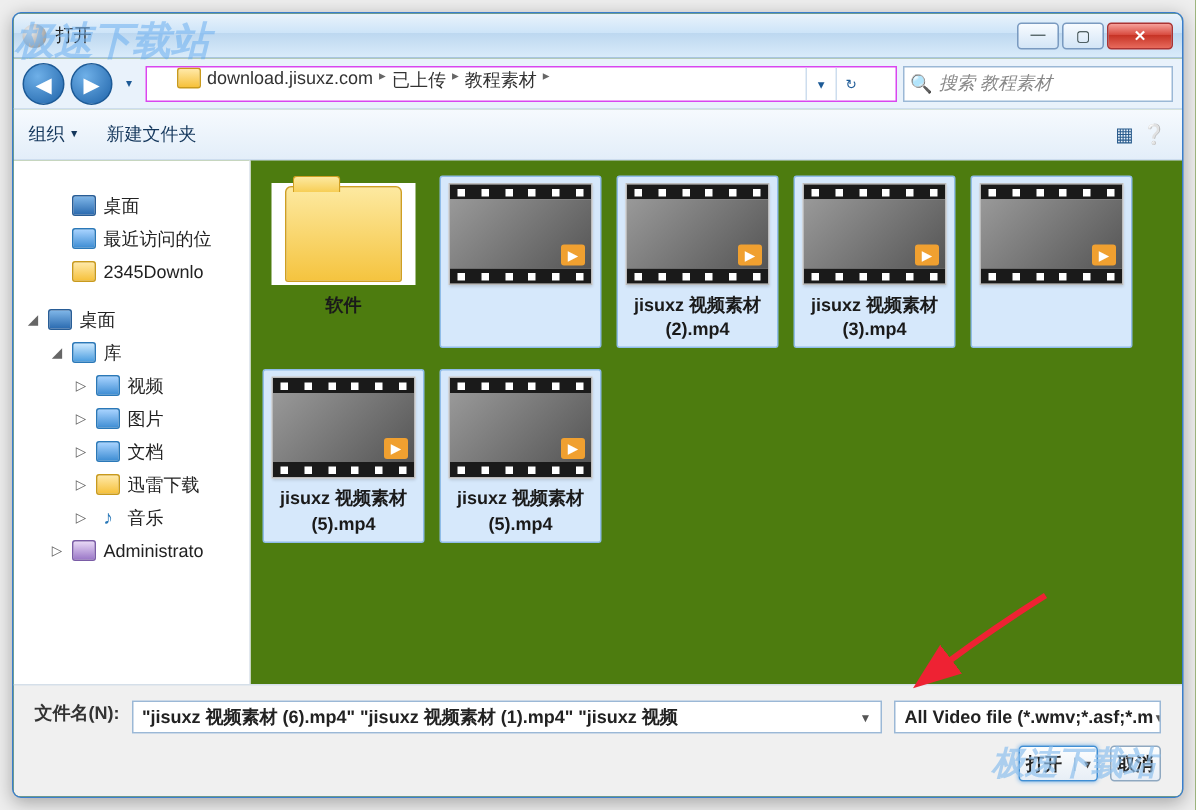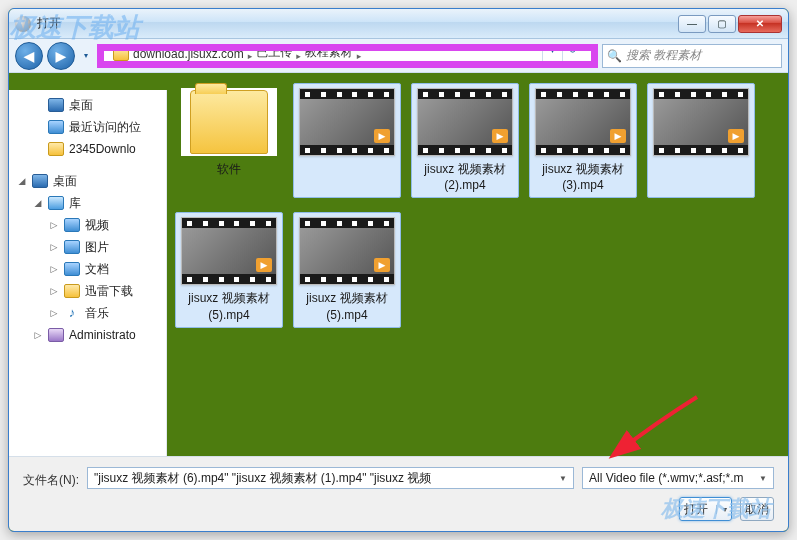--- a/index.html
+++ b/index.html
@@ -10,38 +10,38 @@
 .titlebar { height: 30px; background: linear-gradient(#eaf3fb,#cde4f8 45%,#bdd8f0 46%,#d9ebfa); display: flex; align-items: center; padding: 0 6px; border-bottom: 1px solid #a8c5e0; }
 .titlebar .app-icon { width: 16px; height: 16px; background: radial-gradient(circle at 30% 30%,#eee,#888); border-radius: 50%; margin-right: 6px; }
 .titlebar .title { flex: 0 0 auto; color: #222; }
 .titlebar .spacer { flex: 1; }
 .winbtn { width: 28px; height: 18px; margin-left: 2px; border: 1px solid #7a9ac0; border-radius: 3px; background: linear-gradient(#f7fbff,#d3e5f6); display: flex; align-items: center; justify-content: center; font-size: 10px; color: #233; cursor: default; }
 .winbtn.close { width: 44px; background: linear-gradient(#f6a09a,#d84b3f 45%,#c63224 46%,#e76a5c); border-color: #a33; color: #fff; font-weight: bold; }
 
 .navrow { height: 34px; display: flex; align-items: center; padding: 3px 6px; background: #e9f2fb; border-bottom: 1px solid #cdddee; gap: 4px; }
 .navbtn { width: 28px; height: 28px; border-radius: 50%; background: radial-gradient(circle at 35% 30%,#6fb0e8,#1e63a9); border: 1px solid #1d5a96; display: flex; align-items: center; justify-content: center; color: #fff; font-size: 14px; }
 .navdrop { width: 14px; height: 20px; display: flex; align-items: center; justify-content: center; color: #1d5a96; font-size: 8px; }
-.addrbar { flex: 1; height: 24px; border: 7px solid #d946ef; background: #fff; display: flex; align-items: flex-end; padding: 0 9px; gap: 4px; font-size: 12px; color: #333; overflow: hidden; }
+.addrbar { flex: 1; height: 24px; border: 1px solid #d946ef; background: #fff; display: flex; align-items: flex-start; padding: 0 20px; gap: 4px; font-size: 12px; color: #333; overflow: hidden; }
 .addrbar .folder-ico { width: 16px; height: 14px; background: linear-gradient(#ffe9a8,#f6c13b); border: 1px solid #c99a1c; border-radius: 2px; }
 .addrbar .crumb { white-space: nowrap; }
 .addrbar .sep { color: #666; font-size: 9px; }
 .addrbar-end { display: flex; margin-left: auto; }
 .addrbar-end .smbtn { width: 20px; height: 22px; border-left: 1px solid #cdddee; display: flex; align-items: center; justify-content: center; font-size: 9px; color: #1d5a96; }
 .searchbox { width: 180px; height: 24px; border: 1px solid #9bb8d6; background: #fff; display: flex; align-items: center; padding: 0 4px; color: #888; font-style: italic; gap: 4px; }
 .searchbox .mag { color: #3a7ecc; font-style: normal; }
 
 .toolbar { height: 34px; background: linear-gradient(#f6fafe,#e3eef9); border-bottom: 1px solid #cdddee; display: flex; align-items: center; padding: 0 10px; gap: 18px; color: #14375c; }
 .toolbar .tb-item { display: flex; align-items: center; gap: 3px; }
 .toolbar .tri { font-size: 7px; color: #14375c; }
 .toolbar .spacer { flex: 1; }
 .toolbar .viewctrl { display: flex; gap: 6px; color: #2a5c8d; font-size: 13px; }
 
 .body { flex: 1; display: flex; min-height: 0; }
 
-.sidebar { width: 158px; border-right: 1px solid #e2e8ef; background: #fff; padding: 4px 0; overflow: hidden; color: #222; margin-top: 17px; }
+.sidebar { width: 158px; border-right: 1px solid #e2e8ef; background: #fff; padding: 19px 0; overflow: hidden; color: #222; }
 .sidebar .node { display: flex; align-items: center; height: 22px; padding-left: 8px; gap: 5px; white-space: nowrap; }
 .sidebar .node .exp { width: 10px; font-size: 9px; color: #666; display: inline-flex; justify-content: center; }
 .sidebar .node.depth1 { padding-left: 24px; }
 .sidebar .node.depth2 { padding-left: 40px; }
 .sidebar .ico { width: 16px; height: 14px; border-radius: 2px; }
 .ico.monitor { background: linear-gradient(#7fb6e8,#2b6bb0); border: 1px solid #285d96; }
 .ico.folder { background: linear-gradient(#ffe9a8,#f6c13b); border: 1px solid #c99a1c; }
 .ico.lib { background: linear-gradient(#cce9ff,#4c9ee0); border: 1px solid #2a78b8; }
 .ico.blue { background: linear-gradient(#a8d3ff,#3f8ed4); border: 1px solid #2a78b8; }
 .ico.user { background: linear-gradient(#e8d8f6,#9b78c8); border: 1px solid #7a5ca6; }
@@ -53,28 +53,28 @@
 .fileitem { width: 108px; display: flex; flex-direction: column; align-items: center; padding: 4px; border: 1px solid transparent; border-radius: 2px; }
 .fileitem.selected { background: #d6e8fb; border-color: #8fbce8; }
 .fileitem .thumb { width: 96px; height: 68px; background: #fff; border: 1px solid #bbb; display: flex; flex-direction: column; box-shadow: 0 1px 2px rgba(0,0,0,.15); position: relative; }
 .fileitem .filmstrip { height: 10px; background: #1a1a1a; display: flex; justify-content: space-around; align-items: center; }
 .fileitem .filmstrip i { width: 5px; height: 5px; background: #fff; }
 .fileitem .frame { flex: 1; background: linear-gradient(135deg,#999,#555); }
 .fileitem .play { position: absolute; right: 4px; bottom: 12px; width: 16px; height: 14px; background: #f0a030; display: flex; align-items: center; justify-content: center; color: #fff; font-size: 9px; border-radius: 2px; }
 .fileitem.folder .thumb { border: none; box-shadow: none; }
 .fileitem.folder .folderimg { width: 78px; height: 64px; background: linear-gradient(#fde9a0,#f5c43f); border: 1px solid #cf9f22; border-radius: 4px 4px 2px 2px; margin: auto; position: relative; }
 .fileitem.folder .folderimg::before { content: ""; position: absolute; top: -8px; left: 4px; width: 30px; height: 10px; background: linear-gradient(#fde9a0,#f7ce56); border: 1px solid #cf9f22; border-bottom: none; border-radius: 3px 3px 0 0; }
-.fileitem .label { margin-top: 5px; text-align: center; font-size: 12px; color: #1a1a1a; line-height: 1.35; word-break: break-word; }
+.fileitem .label { margin-top: 5px; text-align: center; font-size: 12px; color: #1a1a1a; line-height: 1.35; word-break: break-word; font-weight: bold; }
 
 .footer { border-top: 1px solid #d5dfe9; padding: 10px 14px; background: #f0f0f0; display: flex; flex-direction: column; gap: 8px; }
-.footer-row { display: flex; align-items: flex-end; gap: 8px; }
+.footer-row { display: flex; align-items: flex-start; gap: 8px; font-weight: bold; }
 .footer-row .lbl { color: #333; }
 .footer-row .fname { flex: 1; height: 22px; border: 1px solid #9bb8d6; background: #fff; padding: 0 6px; display: flex; align-items: center; white-space: nowrap; overflow: hidden; color: #222; }
 .footer-row .fname .tri { margin-left: auto; color: #555; font-size: 8px; }
-.footer-row .ftype { width: 192px; height: 22px; border: 1px solid #9bb8d6; background: #fff; padding: 0 6px; display: flex; align-items: center; color: #222; white-space: nowrap; overflow: hidden; }
+.footer-row .ftype { width: 178px; height: 22px; border: 1px solid #9bb8d6; background: #fff; padding: 0 6px; display: flex; align-items: center; color: #222; white-space: nowrap; overflow: hidden; }
 .footer-row .ftype .tri { margin-left: auto; color: #555; font-size: 8px; }
 .footer-row.right { justify-content: flex-end; }
 .btn { height: 24px; padding: 0 4px; border: 1px solid #8fa8c0; background: linear-gradient(#fdfefe,#e7eef6); border-radius: 3px; display: flex; align-items: center; color: #222; }
 .btn.primary { border-color: #3f8ed4; box-shadow: 0 0 3px #7fb6e8; }
 .btn .split { border-left: 1px solid #b0c3d6; margin-left: 8px; padding-left: 6px; font-size: 8px; color: #444; }
 
 .watermark-top { position: absolute; left: 10px; top: 10px; color: #6db0f0; font-size: 26px; font-style: italic; font-weight: bold; opacity: .55; pointer-events: none; }
 .watermark-bot { position: absolute; right: 26px; bottom: 16px; color: #8fc1ee; font-size: 22px; font-style: italic; font-weight: bold; opacity: .7; pointer-events: none; }
 .arrow { position: absolute; right: 90px; bottom: 78px; width: 110px; height: 70px; pointer-events: none; }
 .arrow svg { width: 100%; height: 100%; }
@@ -111,20 +111,34 @@
         <div class="smbtn">↻</div>
       </div>
     </div>
 
     <div class="searchbox">
       <span class="mag">🔍</span>
       <span>搜索 教程素材</span>
     </div>
   </div>
 
+  <div class="toolbar">
+    <div class="tb-item">
+      <span>组织</span>
+        <span class="tri">▼</span>
+    </div>
+    <div class="tb-item">
+      <span>新建文件夹</span>
+    </div>
+    <div class="spacer"></div>
+    <div class="viewctrl">
+      <span>▦</span>
+      <span>❔</span>
+    </div>
+  </div>
 
   <div class="body">
     <div class="sidebar">
       <div class="node depth1">
           <span class="exp"></span>
           <span class="ico monitor"></span>
           <span>桌面</span>
         </div>
       <div class="node depth1">
           <span class="exp"></span>

